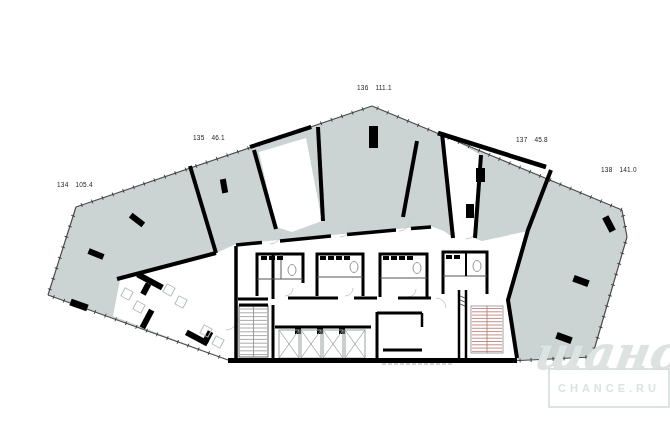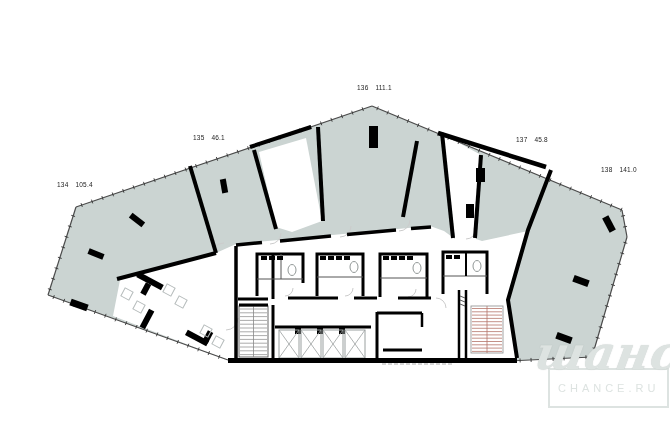--- a/index.html
+++ b/index.html
@@ -22,21 +22,21 @@
     color:var(--watermark,#dde3e1);pointer-events:none;
   }
   .wm-script{
     font-family:"DejaVu Serif",serif;font-style:italic;font-weight:bold;
     font-size:46px;line-height:46px;transform:skewX(-10deg);letter-spacing:1px;
     text-shadow:0 0 1px rgba(140,148,146,.45);
   }
   .wm-box{
     display:inline-block;margin-left:12px;margin-top:-8px;
     border:2px solid var(--watermark,#dde3e1);
-    padding:12px 8px;font-size:11px;font-weight:normal;letter-spacing:4px;
+    padding:12px 8px;font-size:11px;font-weight:bold;letter-spacing:4px;
   }
 </style>
 </head>
 <body>
 
 <svg width="670" height="423" viewBox="0 0 670 423">
 
   <polygon class="white-room" points="48,295 76,207 372,106 622,210 627,237 592,357 509,361 228,360"></polygon>
 
   <polygon class="unit-fill" points="48,295 76,207 372,106 622,210 627,237 592,357 509,361 228,360"></polygon>

